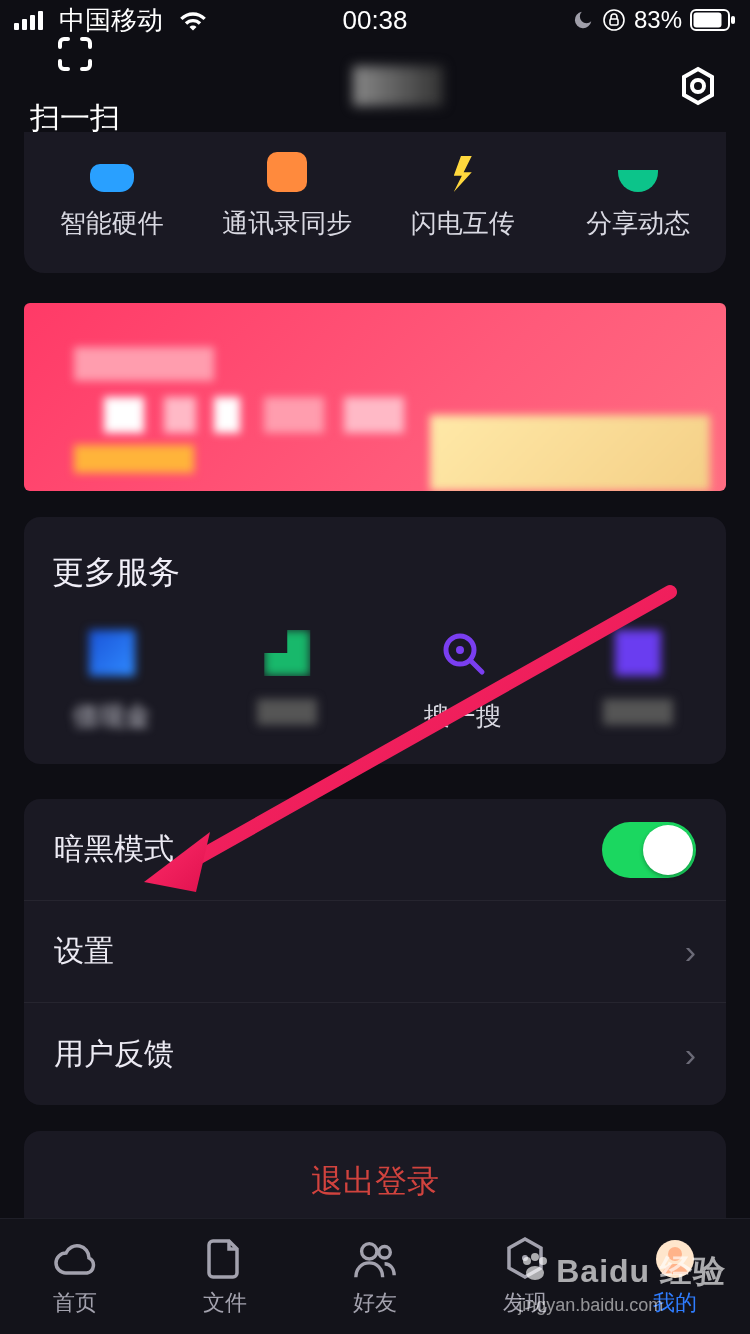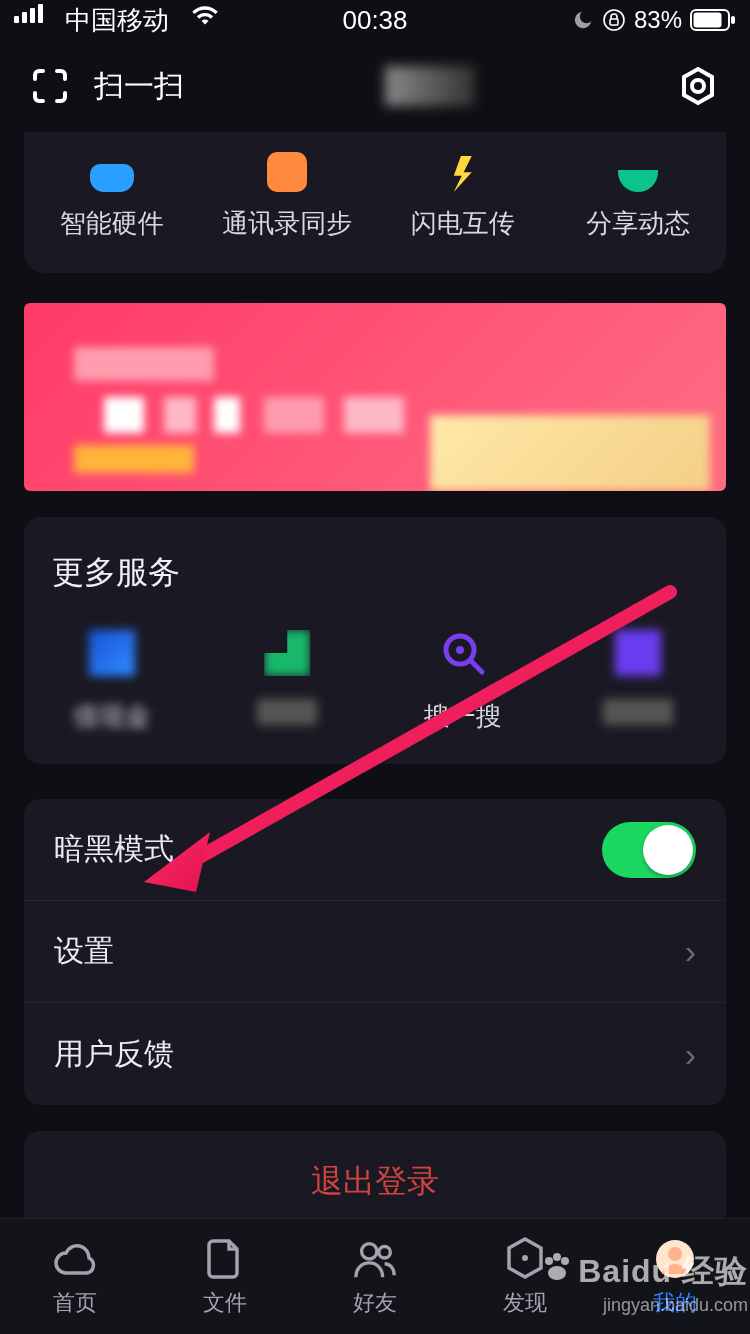--- a/index.html
+++ b/index.html
@@ -1,29 +1,29 @@
 <!DOCTYPE html>
 <html><head>
 <meta charset="utf-8">
 <style>
   * { margin:0; padding:0; box-sizing:border-box; -webkit-font-smoothing:antialiased; }
   html,body { width:750px; height:1334px; background:#0e0e14; font-family:-apple-system,"PingFang SC","Helvetica Neue",sans-serif; color:#fff; overflow:hidden; position:relative; }
 
   
   .status-bar { height:40px; display:flex; align-items:center; padding:0 14px; font-size:26px; font-weight:500; }
-  .status-left { display:flex; align-items:flex-start; gap:22px; flex:1; }
+  .status-left { display:flex; align-items:center; gap:16px; flex:1; }
   .status-center { flex:0 0 auto; text-align:center; }
   .status-right { flex:1; display:flex; align-items:center; justify-content:flex-end; gap:8px; font-size:24px; }
   .bars { display:flex; align-items:flex-end; gap:3px; height:20px; }
   .bars span { width:5px; background:#fff; border-radius:1px; }
   .bars span:nth-child(1){height:7px} .bars span:nth-child(2){height:11px} .bars span:nth-child(3){height:15px} .bars span:nth-child(4){height:19px}
 
   
   .app-header { height:92px; display:flex; align-items:center; justify-content:space-between; padding:0 30px; }
-  .scan-btn { display:flex; align-items:center; gap:24px; font-size:30px; }
+  .scan-btn { display:flex; align-items:center; gap:24px; font-size:30px;flex-direction:column; }
   .pix { width:90px; height:40px; filter:blur(6px); background:linear-gradient(90deg,#888,#333); }
   .gear { width:44px; height:44px; display:flex; align-items:center; justify-content:center; }
 
   
   .content { position:absolute; top:132px; left:0; right:0; bottom:116px; overflow:hidden; padding:0 24px; }
 
   
   .card { background:#1a1923; border-radius:16px; }
   .shortcut-card { margin-top:0; padding:16px 0 32px; border-radius:0 0 20px 20px; }
   .shortcut-row { display:flex; justify-content:space-around; }
@@ -64,21 +64,21 @@
   
   .bottom-nav { position:absolute; bottom:0; left:0; right:0; height:116px; background:#13131a; display:flex; border-top:1px solid #1f1f28; }
   .nav-item { flex:1; display:flex; flex-direction:column; align-items:center; justify-content:center; gap:6px; font-size:22px; color:#a3a2ae; }
   .nav-item.active { color:#2f7dff; }
   .nav-ic { width:46px; height:46px; display:flex; align-items:center; justify-content:center; }
 
   
   .arrow-svg { position:absolute; top:572px; left:140px; width:560px; height:320px; pointer-events:none; }
 
   
-  .wm { position:absolute; right:2px; bottom:18px; text-align:right; pointer-events:none; }
+  .wm { position:absolute; right:24px; bottom:18px; pointer-events:none; }
   .wm-top { font-size:32px; font-weight:700; color:rgba(255,255,255,.65); letter-spacing:1px; display:flex; align-items:center; justify-content:flex-end; gap:4px; }
   .wm-bot { font-size:18px; color:rgba(255,255,255,.55); margin-top:1px; }
   .paw { width:34px; height:34px; position:relative; top:-4px; }
 </style>
 </head>
 <body>
 
 <div class="status-bar">
   <div class="status-left">
     <div class="bars">

